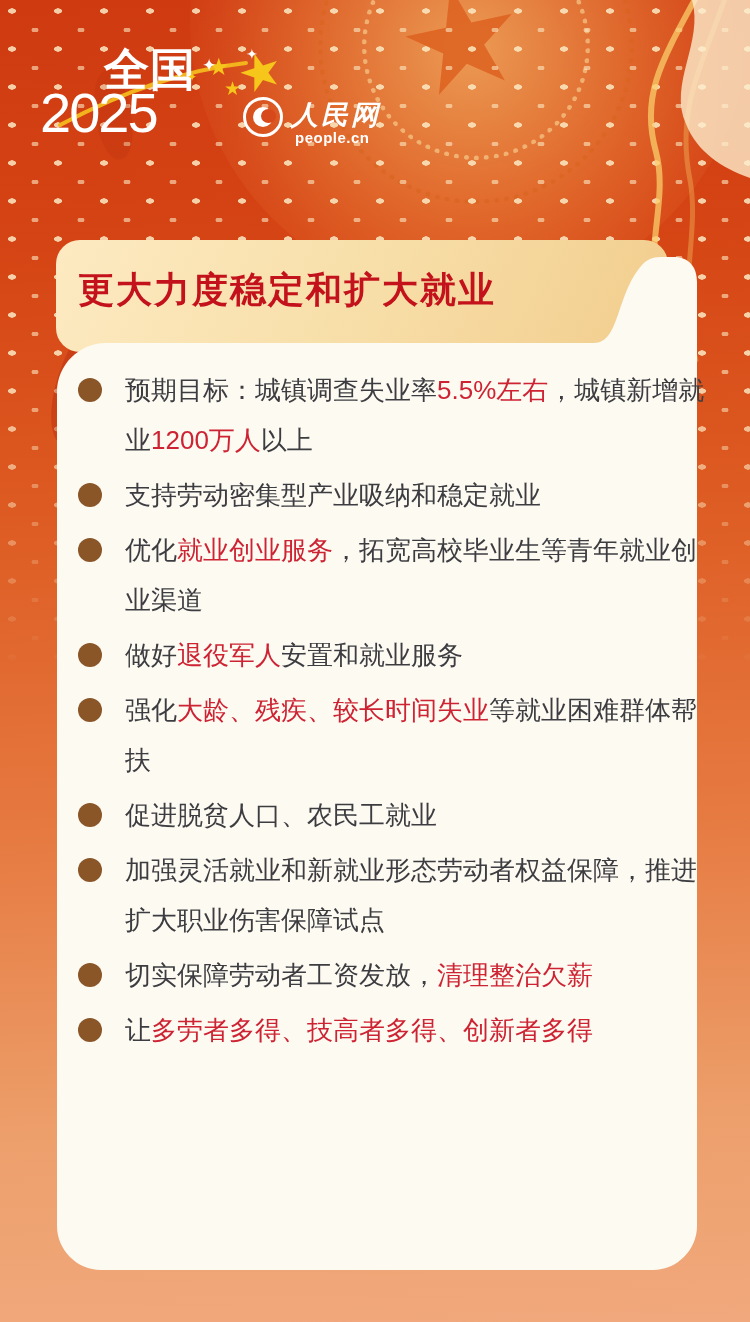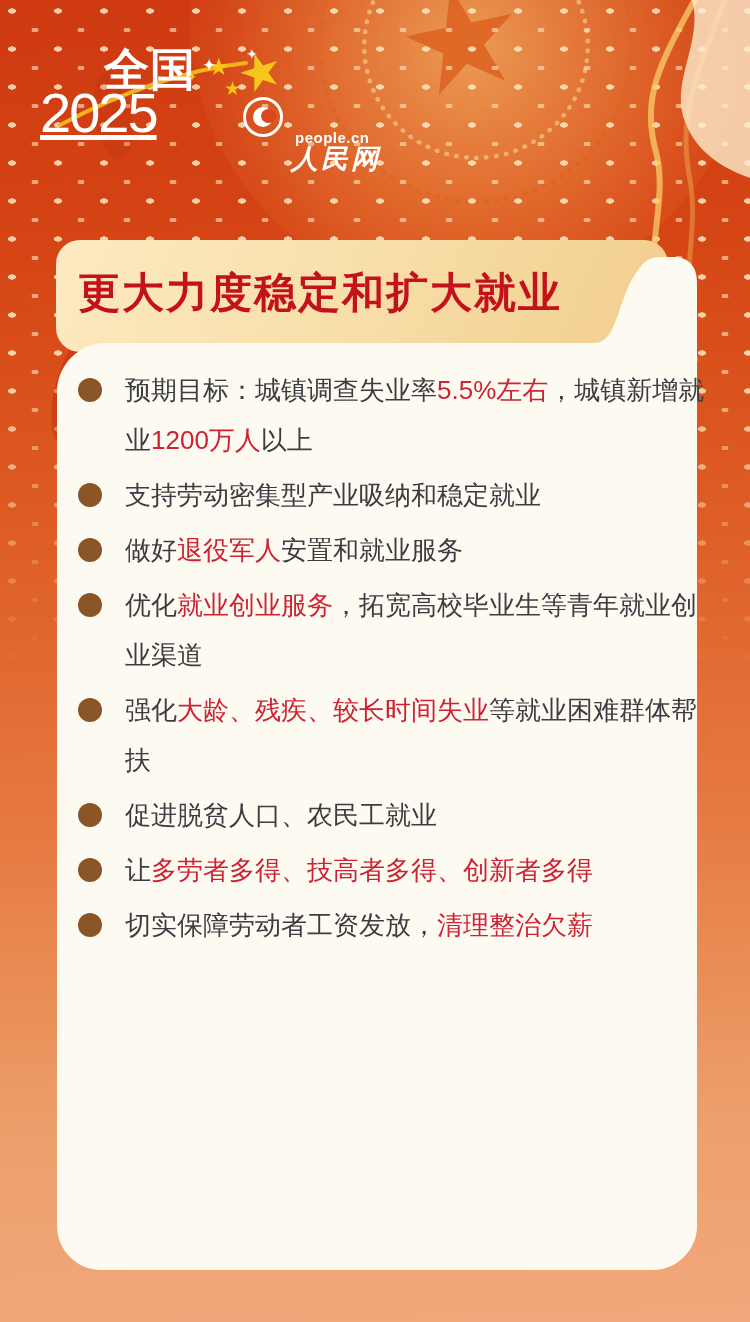--- a/index.html
+++ b/index.html
@@ -22,42 +22,42 @@
       radial-gradient(ellipse 6px 4px at 35px 30px,rgba(252,233,195,.6) 55%,rgba(252,233,195,0) 62%);
     background-size:46px 38px;
     -webkit-mask-image:linear-gradient(180deg,#000 55%,transparent 97%);
     mask-image:linear-gradient(180deg,#000 55%,transparent 97%);}
   .streaks{position:absolute;left:0;top:0;}
   .leaf{position:absolute;background:rgba(178,40,12,.38);border-radius:60% 40% 55% 45%;}
   .leaf1{left:60px;top:300px;width:60px;height:150px;transform:rotate(18deg);}
   .leaf2{left:95px;top:70px;width:36px;height:90px;transform:rotate(-12deg);opacity:.5;}
   
   .logo{position:absolute;left:40px;top:45px;width:340px;height:110px;color:#fff;}
-  .logo-year{position:absolute;left:0;top:40px;font-size:56px;line-height:1;font-weight:400;letter-spacing:-2px;text-decoration:underline;}
+  .logo-year{position:absolute;left:0;top:40px;font-size:56px;line-height:1;font-weight:400;letter-spacing:-2px;}
   .logo-l1{position:absolute;left:64px;top:2px;font-size:45px;line-height:1;font-weight:900;letter-spacing:1px;}
   .logo-l2{position:absolute;left:106px;top:44px;font-size:45px;line-height:1;font-weight:900;letter-spacing:1px;}
   .arc-svg{position:absolute;left:0;top:0;}
   .star{position:absolute;line-height:1;color:#f6c61b;}
   .star-big{left:198px;top:2px;font-size:50px;transform:rotate(-18deg);}
   .star-m1{left:168px;top:10px;font-size:24px;}
   .star-m2{left:184px;top:34px;font-size:19px;}
   .spark{position:absolute;line-height:1;color:#fff;}
   .spark1{left:162px;top:12px;font-size:17px;}
   .spark2{left:206px;top:2px;font-size:14px;}
   .spark3{left:147px;top:26px;font-size:12px;color:#f6c61b;}
   .brand{position:absolute;left:203px;top:50px;width:150px;height:56px;}
   .moon{position:absolute;left:0;top:2px;width:40px;height:40px;border-radius:50%;border:3px solid #fff;box-sizing:border-box;}
   .moon-in{position:absolute;left:7px;top:7px;width:20px;height:20px;border-radius:50%;background:#fff;}
   .moon-bite{position:absolute;left:15px;top:9px;width:15px;height:14px;border-radius:50%;background:#d7491a;}
-  .brand-name{position:absolute;left:48px;top:2px;font-size:27px;font-weight:700;font-style:italic;letter-spacing:3px;white-space:nowrap;margin-top:44px;}
+  .brand-name{position:absolute;left:48px;top:2px;font-size:27px;font-weight:700;font-style:italic;letter-spacing:3px;white-space:nowrap;}
   .brand-url{position:absolute;left:52px;top:34px;font-size:15px;font-weight:700;letter-spacing:.5px;}
   
   .band{position:absolute;left:56px;top:240px;width:612px;height:112px;border-radius:24px;
     background:linear-gradient(115deg,#fdeac2 0%,#f8e0ab 45%,#f2cd8d 100%);}
-  .band h1{margin:0;padding:30px 0 0 22px;font-size:42px;line-height:1.1;font-weight:900;
+  .band h1{margin:0;padding:30px 0 0 22px;font-size:36px;line-height:1.1;font-weight:900;
     color:#c3121b;letter-spacing:2px;}
   
   .card-svg{position:absolute;left:0;top:0;}
   .points{position:absolute;left:125px;top:365px;width:585px;margin:0;padding:0;list-style:none;
     font-size:26px;line-height:50px;color:#3d3c40;white-space:pre-wrap;}
   .points li{position:relative;margin:0 0 5px 0;}
   .points .dot{position:absolute;left:-47px;top:13px;width:24px;height:24px;border-radius:50%;background:#8a5527;}
   .seg-dark{color:#3d3c40;}
   .seg-red{color:#cd2333;}
 </style>
@@ -108,17 +108,18 @@
   <svg class="card-svg" width="750" height="1322" viewBox="0 0 750 1322">
     <path d="M 106 343 L 594 343 C 620 343 616 294 642 265
              C 650 256 658 257 670 257 L 674 257
              C 688 257 697 266 697 282 L 697 1226
              C 697 1250 677 1270 653 1270 L 101 1270
              C 77 1270 57 1250 57 1226 L 57 392
              C 57 365 79 343 106 343 Z" fill="#fdfaf2"></path>
   </svg>
 
   <ul class="points"><li><span class="dot"></span><span class="seg-dark">预期目标：城镇调查失业率</span><span class="seg-red">5.5%左右</span><span class="seg-dark">，城镇新增就
-业</span><span class="seg-red">1200万人</span><span class="seg-dark">以上</span></li><li><span class="dot"></span><span class="seg-dark">支持劳动密集型产业吸纳和稳定就业</span></li><li><span class="dot"></span><span class="seg-dark">做好</span><span class="seg-red">退役军人</span><span class="seg-dark">安置和就业服务</span></li><li><span class="dot"></span><span class="seg-dark">优化</span><span class="seg-red">就业创业服务</span><span class="seg-dark">，拓宽高校毕业生等青年就业创
-业渠道</span></li><li><span class="dot"></span><span class="seg-dark">强化</span><span class="seg-red">大龄、残疾、较长时间失业</span><span class="seg-dark">等就业困难群体帮
-扶</span></li><li><span class="dot"></span><span class="seg-dark">促进脱贫人口、农民工就业</span></li><li><span class="dot"></span><span class="seg-dark">让</span><span class="seg-red">多劳者多得、技高者多得、创新者多得</span></li><li><span class="dot"></span><span class="seg-dark">切实保障劳动者工资发放，</span><span class="seg-red">清理整治欠薪</span></li></ul>
+业</span><span class="seg-red">1200万人</span><span class="seg-dark">以上</span></li><li><span class="dot"></span><span class="seg-dark">支持劳动密集型产业吸纳和稳定就业</span></li><li><span class="dot"></span><span class="seg-dark">优化</span><span class="seg-red">就业创业服务</span><span class="seg-dark">，拓宽高校毕业生等青年就业创
+业渠道</span></li><li><span class="dot"></span><span class="seg-dark">做好</span><span class="seg-red">退役军人</span><span class="seg-dark">安置和就业服务</span></li><li><span class="dot"></span><span class="seg-dark">强化</span><span class="seg-red">大龄、残疾、较长时间失业</span><span class="seg-dark">等就业困难群体帮
+扶</span></li><li><span class="dot"></span><span class="seg-dark">促进脱贫人口、农民工就业</span></li><li><span class="dot"></span><span class="seg-dark">加强灵活就业和新就业形态劳动者权益保障，推进
+扩大职业伤害保障试点</span></li><li><span class="dot"></span><span class="seg-dark">切实保障劳动者工资发放，</span><span class="seg-red">清理整治欠薪</span></li><li><span class="dot"></span><span class="seg-dark">让</span><span class="seg-red">多劳者多得、技高者多得、创新者多得</span></li></ul>
 
 </div>
 
 </body></html>

